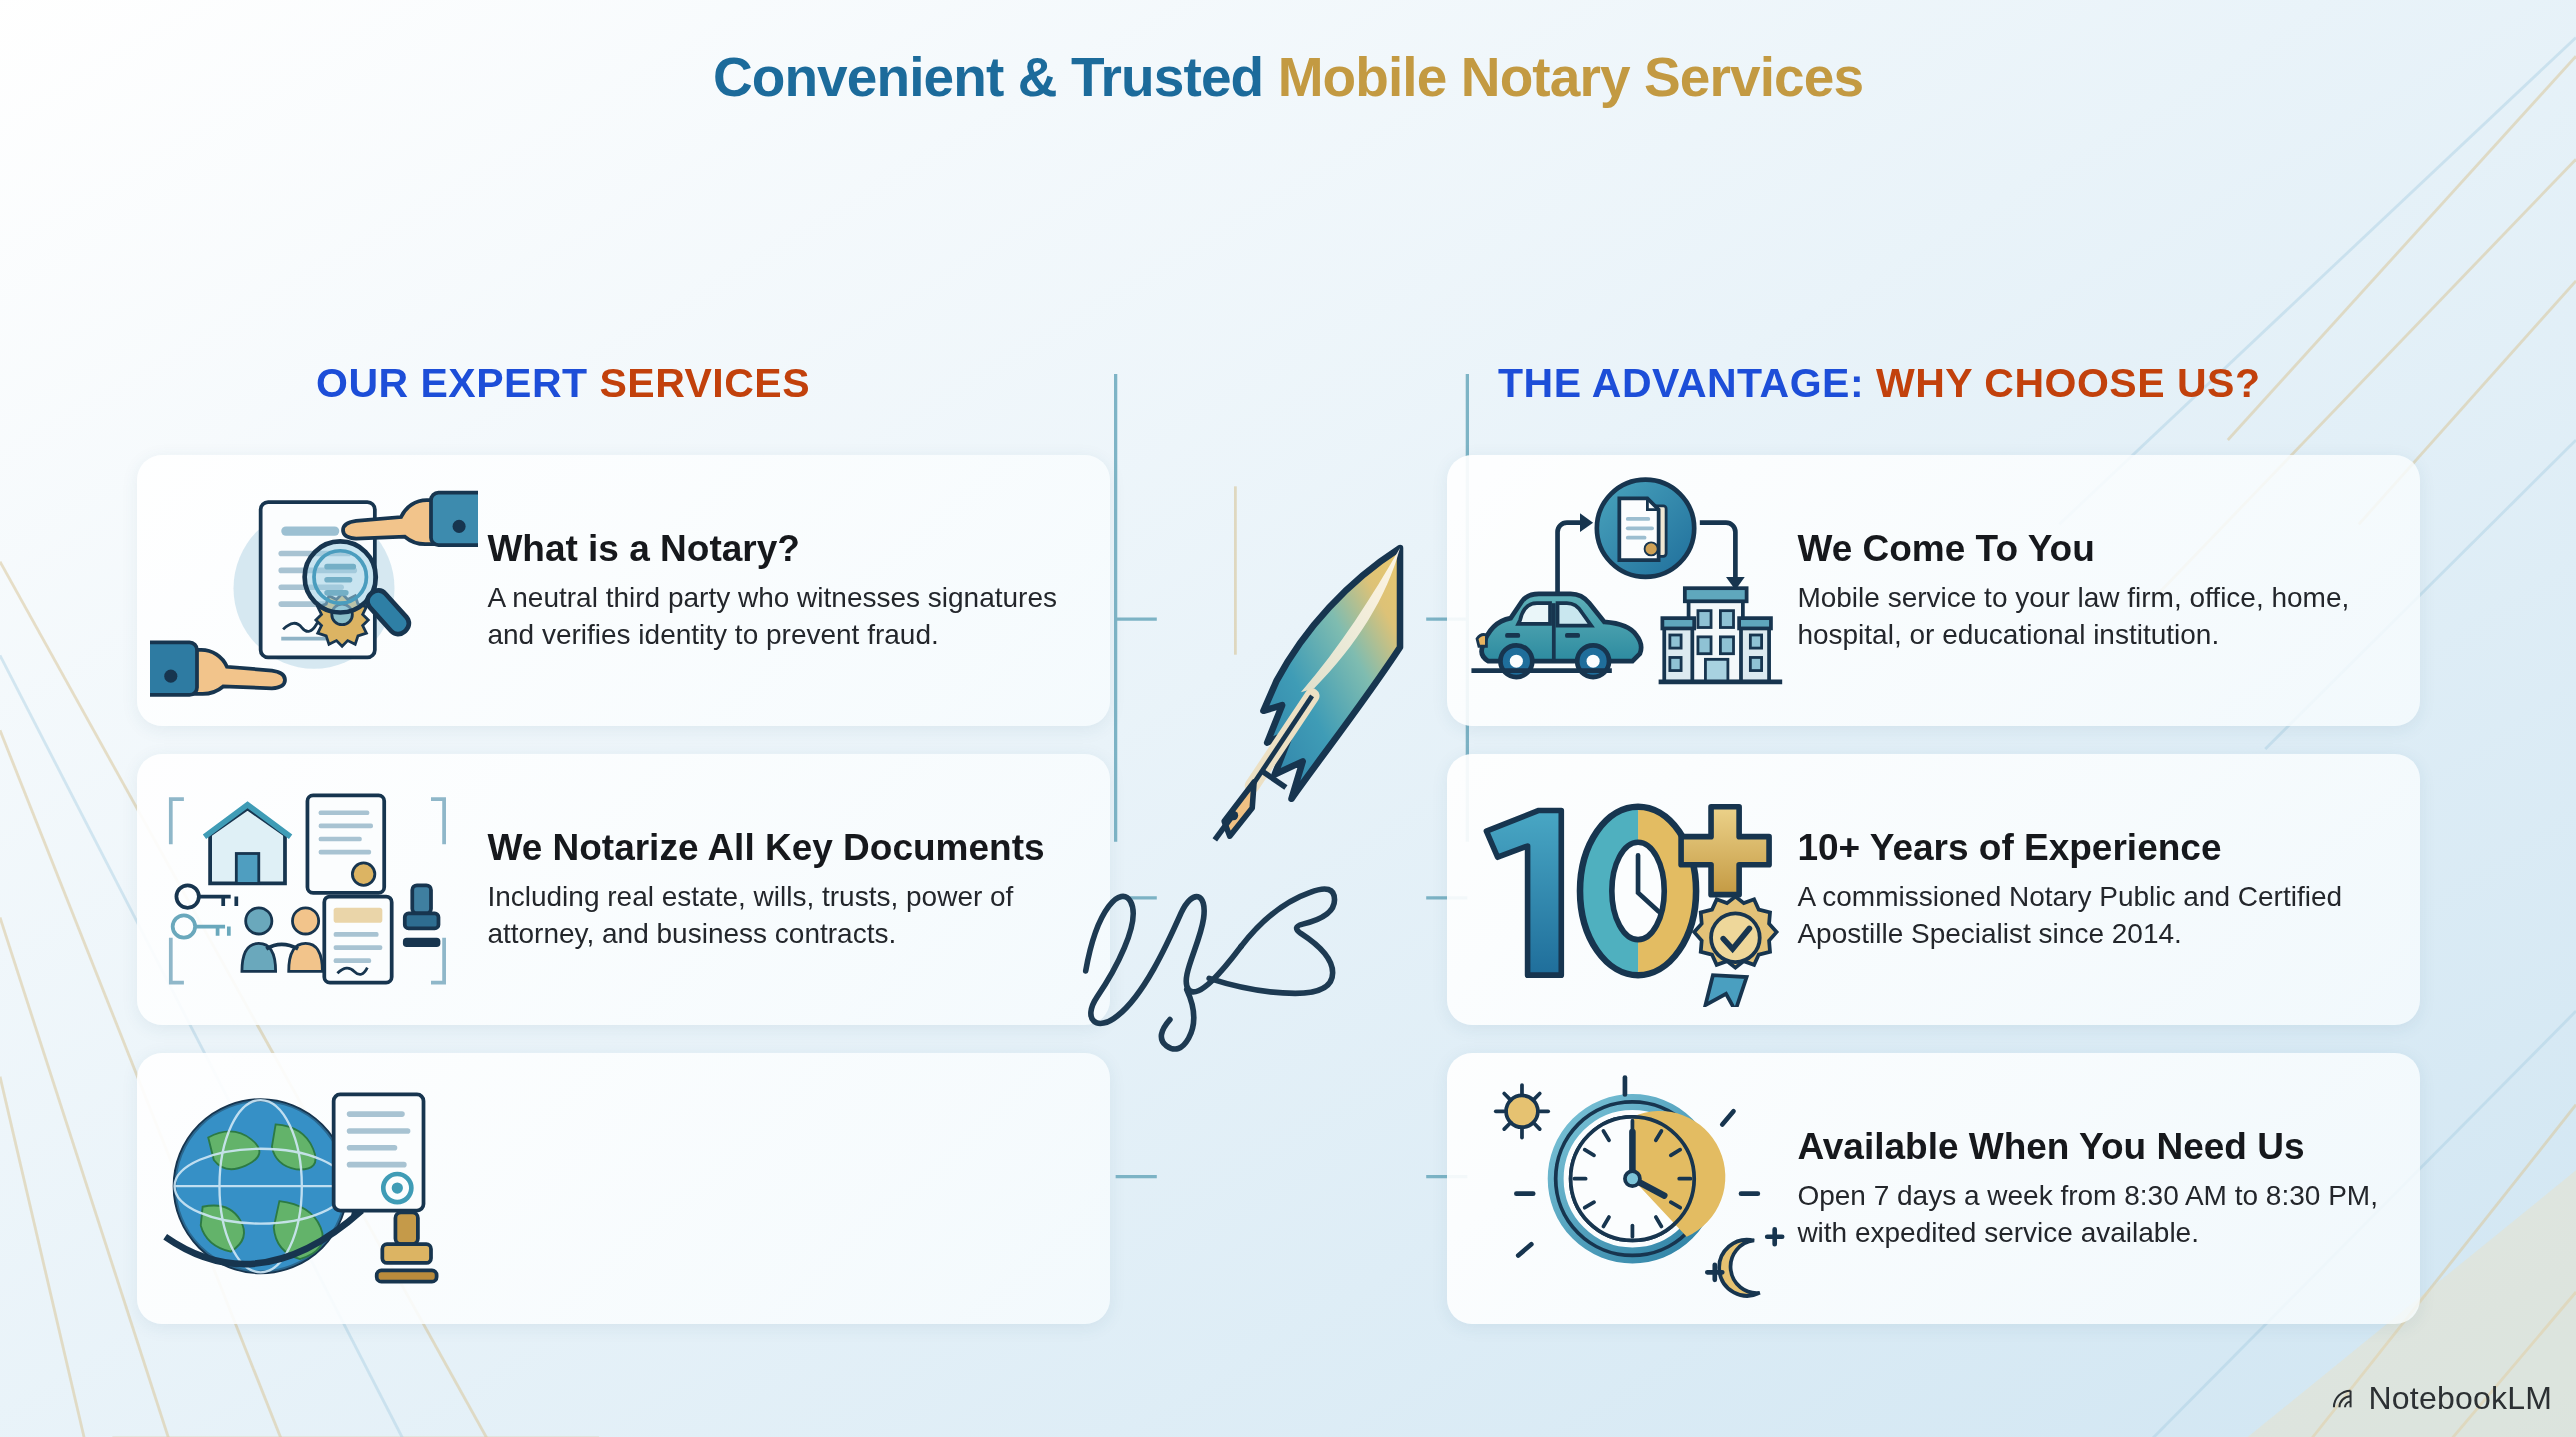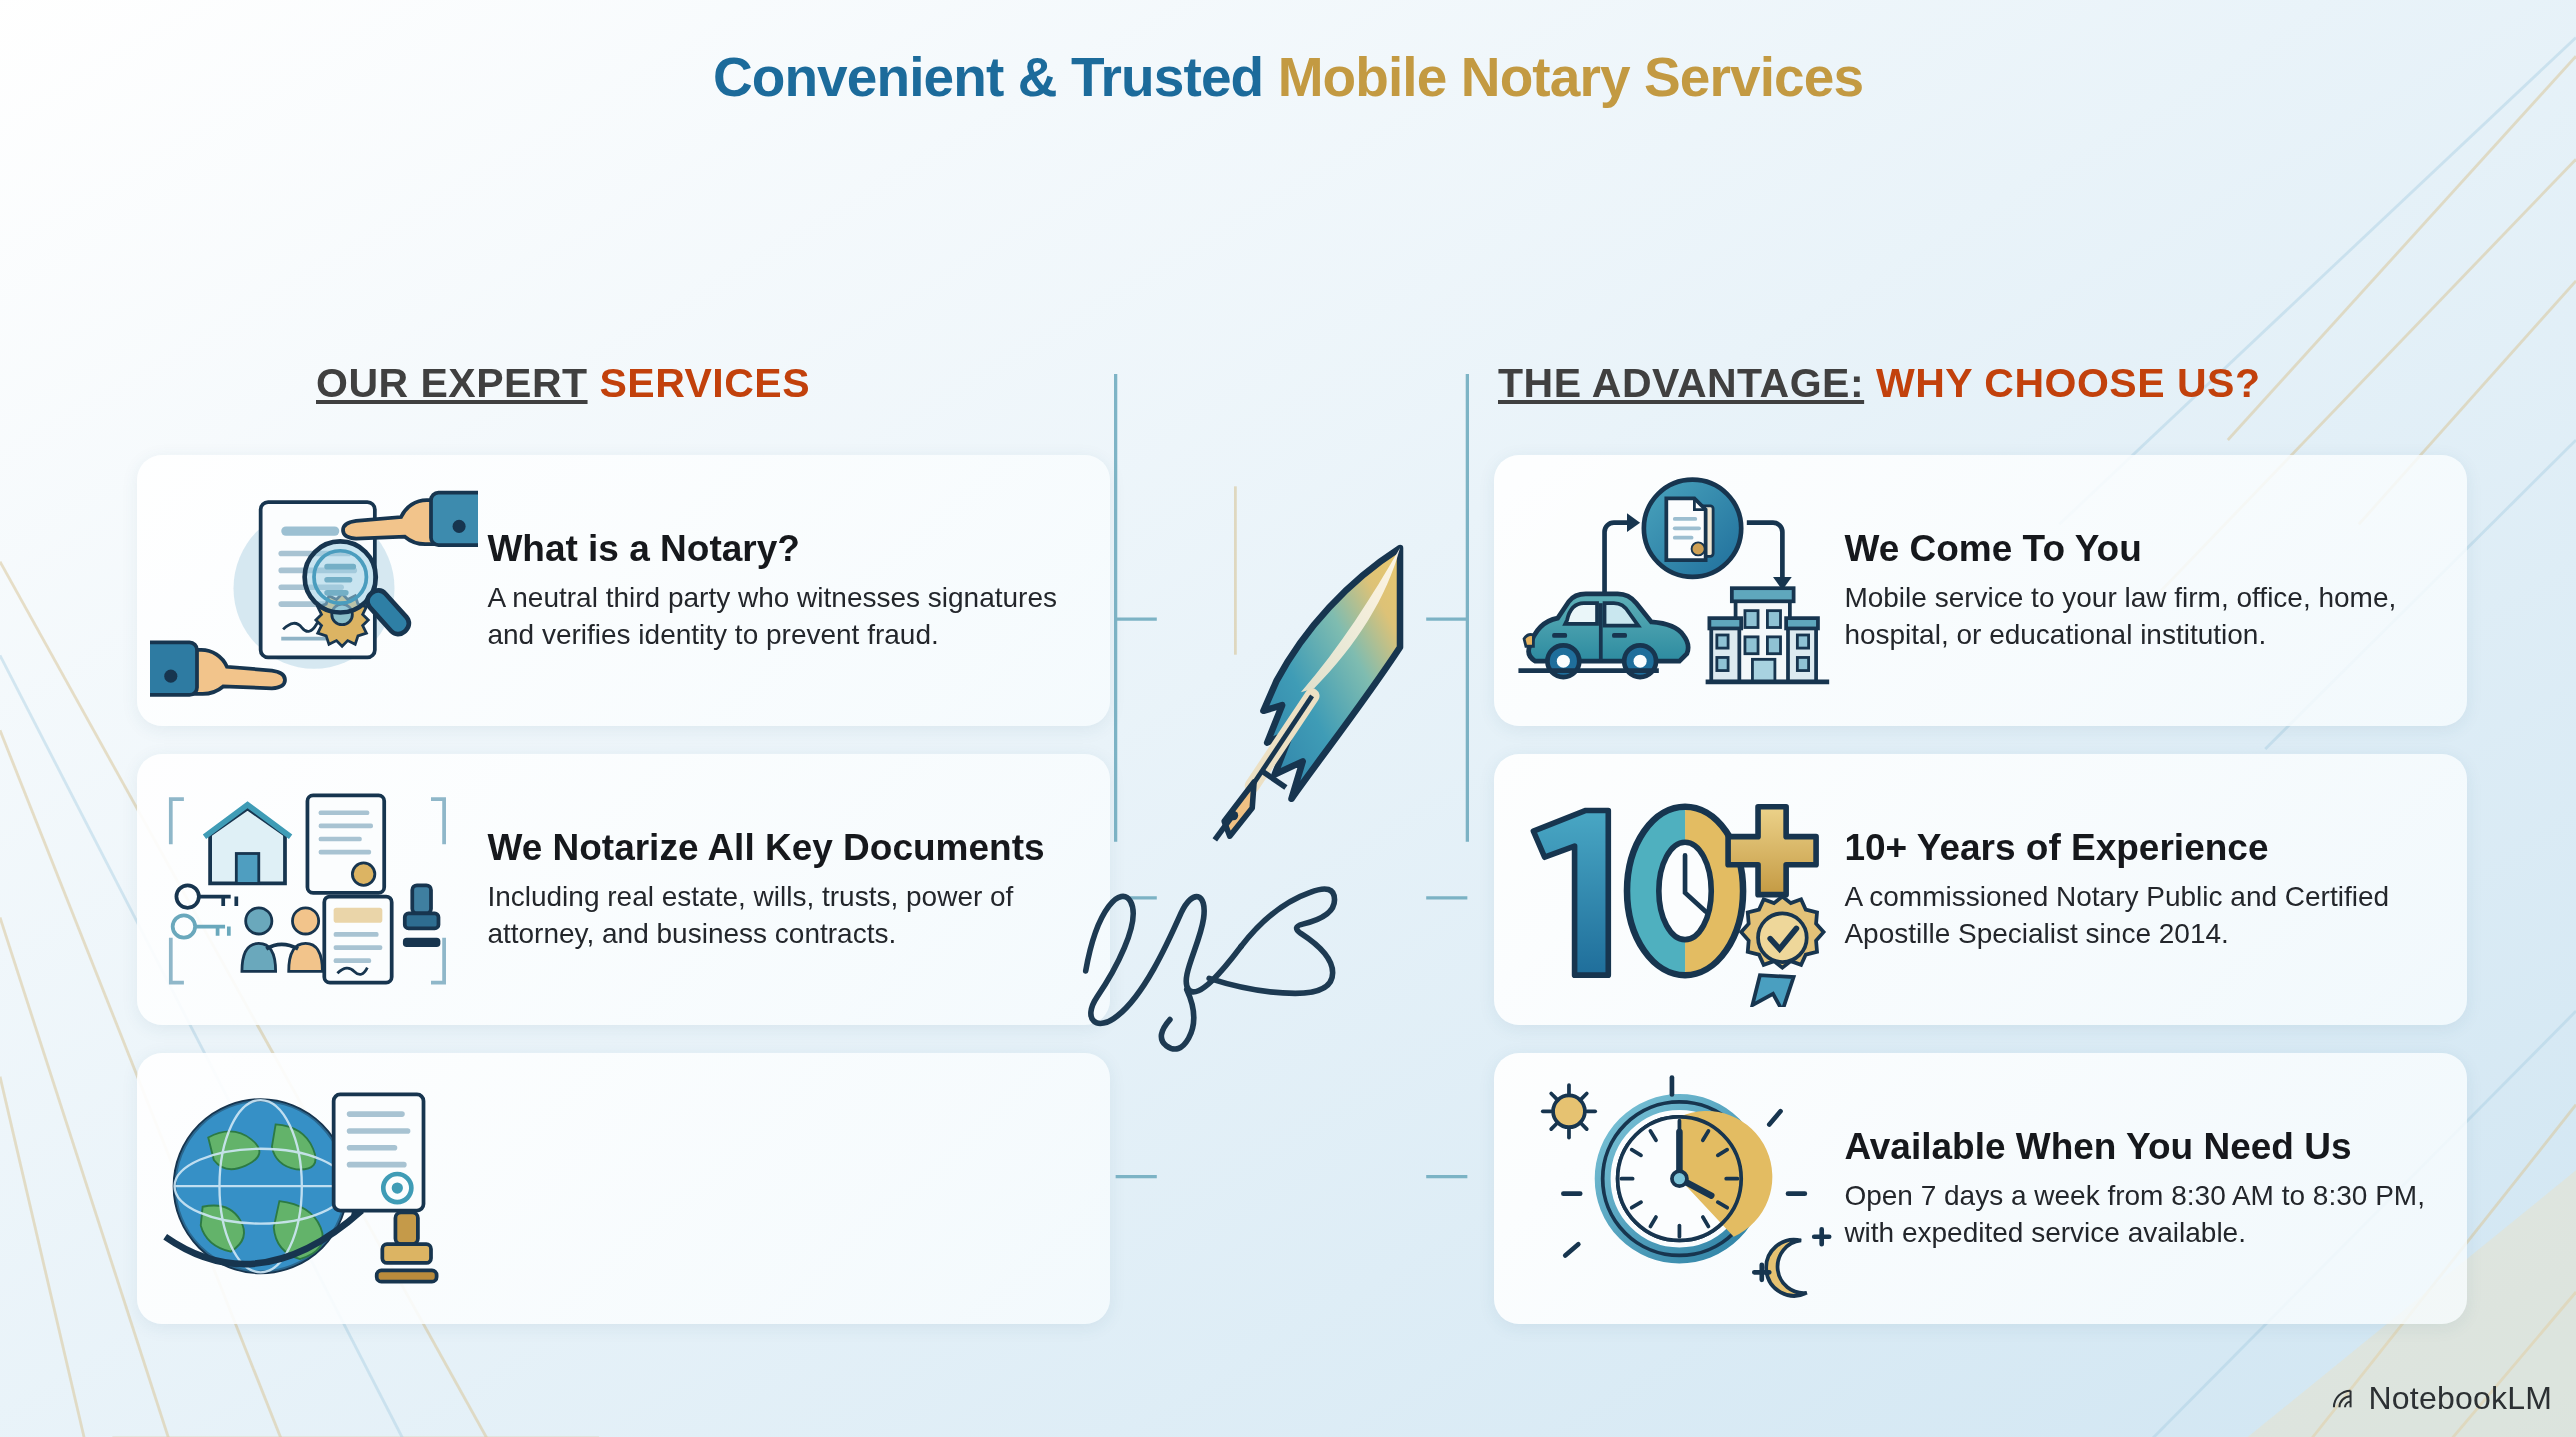--- a/index.html
+++ b/index.html
@@ -20,29 +20,29 @@
   }
   .title .t-blue { color:#1c6b9b; }
   .title .t-gold { color:#c39a42; }
 
   
   .sec-head {
     position:absolute; top:360px;
     font-size:41px; font-weight:bold; letter-spacing:0.5px;
     white-space:nowrap;
   }
-  .sec-head .h-blue { color:#404040;text-decoration:underline; }
+  .sec-head .h-blue { color:#1d4ed8; }
   .sec-head .h-dark { color:#c2410c; }
   #sec-left  { left:316px; }
   #sec-right { left:1498px;text-align:right; }
 
   
   .col { position:absolute; top:455px; width:973px; }
   #col-left  { left:137px; }
-  #col-right { left:1494px; }
+  #col-right { left:1447px; }
 
   .card {
     position:relative;
     height:271px; margin-bottom:28px;
     border-radius:25px;
     background:linear-gradient(135deg,rgba(255,255,255,.93),rgba(247,252,254,.80));
     box-shadow:0 3.7px 17px rgba(40,90,120,.08);
     display:flex; align-items:center;
     padding:0 22.5px 0 13px;
     overflow:hidden;

